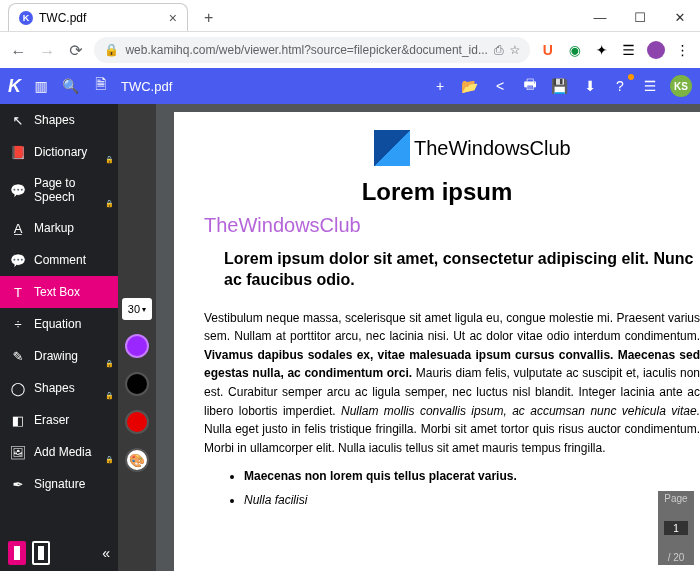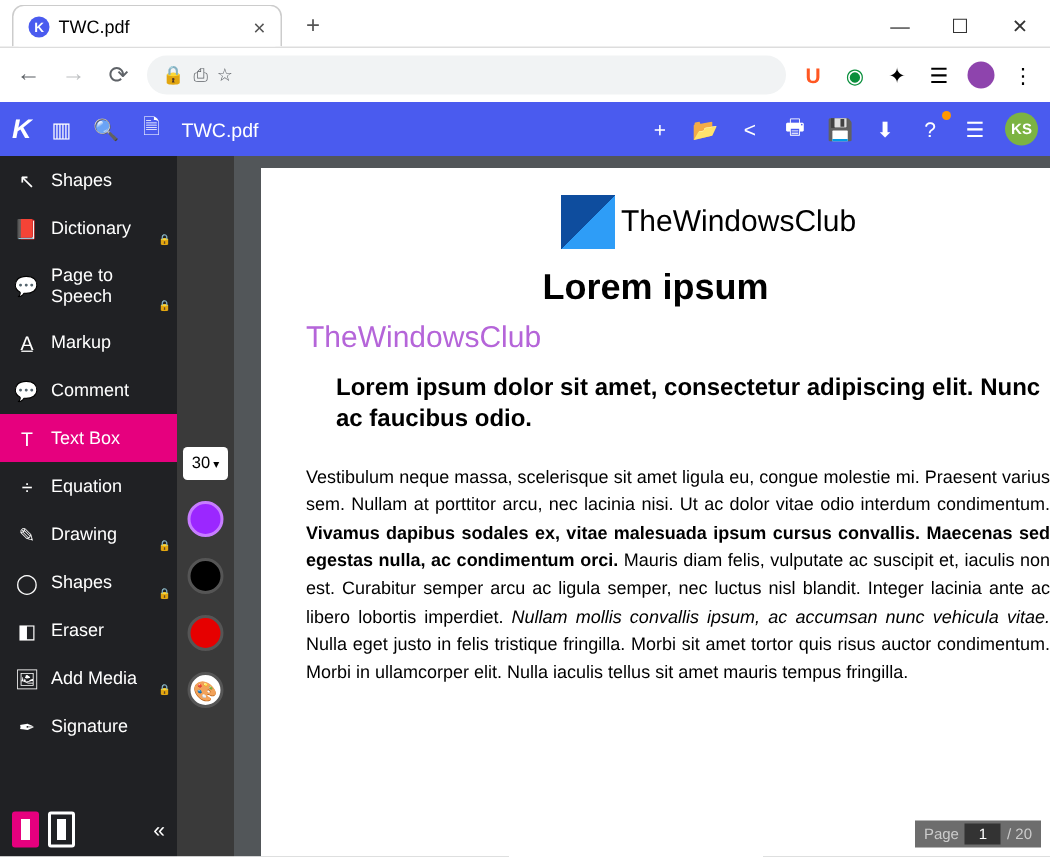--- a/index.html
+++ b/index.html
@@ -43,21 +43,21 @@
 .logo-sq { width: 36px; height: 36px; background: linear-gradient(135deg, #0e4d9e 50%, #2e9df7 50%); }
 .logo-text { font-size: 20px; font-weight: 400; }
 .doc-title { font-size: 24px; font-weight: bold; text-align: center; margin-bottom: 8px; margin-left: -30px; }
 .watermark { color: #b565d9; font-size: 20px; margin-bottom: 12px; }
 .subhead { font-size: 16px; font-weight: bold; margin: 0 0 18px 20px; line-height: 1.3; }
 .para { font-size: 12px; line-height: 1.55; text-align: justify; margin-bottom: 12px; }
 .para b { font-weight: bold; }
 .para i { font-style: italic; }
 ul { margin-left: 40px; font-size: 12px; }
 ul li { margin-bottom: 10px; }
-.pager { position: absolute; bottom: 6px; right: 6px; background: #6d6d6d; color: #ccc; font-size: 10px; padding: 2px 6px; display: flex; align-items: center; gap: 4px; }
+.pager { position: absolute; bottom: 6px; right: 6px; background: #6d6d6d; color: #ccc; font-size: 10px; padding: 2px 6px; display: flex; align-items: center; gap: 17px; flex-direction: column; }
 .pager input { width: 24px; height: 14px; background: #333; border: none; color: #fff; text-align: center; font-size: 10px; }
 </style>
 </head>
 <body>
 
 <div class="titlebar">
   <div class="tab">
     <span class="tab-favicon">K</span>
     <span>TWC.pdf</span>
     <span class="tab-close">×</span>
@@ -69,20 +69,21 @@
     <div>✕</div>
   </div>
 </div>
 
 <div class="addrbar">
   <div class="navbtn">←</div>
   <div class="navbtn" style="opacity:.4">→</div>
   <div class="navbtn">⟳</div>
   <div class="url">
     <span>🔒</span>
+    <span style="flex:1; overflow:hidden; white-space:nowrap; text-overflow:ellipsis;">web.kamihq.com/web/viewer.html?source=filepicker&amp;document_id...</span>
     <span style="font-size:12px;">⎙</span>
     <span>☆</span>
   </div>
   <div class="exticon" style="color:#ff5722; font-weight:bold;">U</div>
   <div class="exticon" style="color:#0a8f3c;">◉</div>
   <div class="exticon">✦</div>
   <div class="exticon">☰</div>
   <div class="exticon">
       <span style="width:18px;height:18px;border-radius:50%;background:#8e44ad;display:block;"></span>
     </div>
@@ -182,20 +183,24 @@
   <div class="doc">
     <div class="page">
       <div class="logo-row">
         <div class="logo-sq"></div>
         <span class="logo-text">TheWindowsClub</span>
       </div>
       <div class="doc-title">Lorem ipsum</div>
       <div class="watermark">TheWindowsClub</div>
       <div class="subhead">Lorem ipsum dolor sit amet, consectetur adipiscing elit. Nunc ac faucibus odio.</div>
       <div class="para" id="para1">Vestibulum neque massa, scelerisque sit amet ligula eu, congue molestie mi. Praesent varius sem. Nullam at porttitor arcu, nec lacinia nisi. Ut ac dolor vitae odio interdum condimentum. <b>Vivamus dapibus sodales ex, vitae malesuada ipsum cursus convallis. Maecenas sed egestas nulla, ac condimentum orci.</b> Mauris diam felis, vulputate ac suscipit et, iaculis non est. Curabitur semper arcu ac ligula semper, nec luctus nisl blandit. Integer lacinia ante ac libero lobortis imperdiet. <i>Nullam mollis convallis ipsum, ac accumsan nunc vehicula vitae.</i> Nulla eget justo in felis tristique fringilla. Morbi sit amet tortor quis risus auctor condimentum. Morbi in ullamcorper elit. Nulla iaculis tellus sit amet mauris tempus fringilla.</div>
+      <ul>
+        <li><b>Maecenas non lorem quis tellus placerat varius.</b></li>
+        <li><i>Nulla facilisi</i></li>
+      </ul>
     </div>
     <div class="pager">
       <span>Page</span>
       <input value="1" style="">
       <span>/ 20</span>
     </div>
   </div>
 </div>
 
 </body></html>

